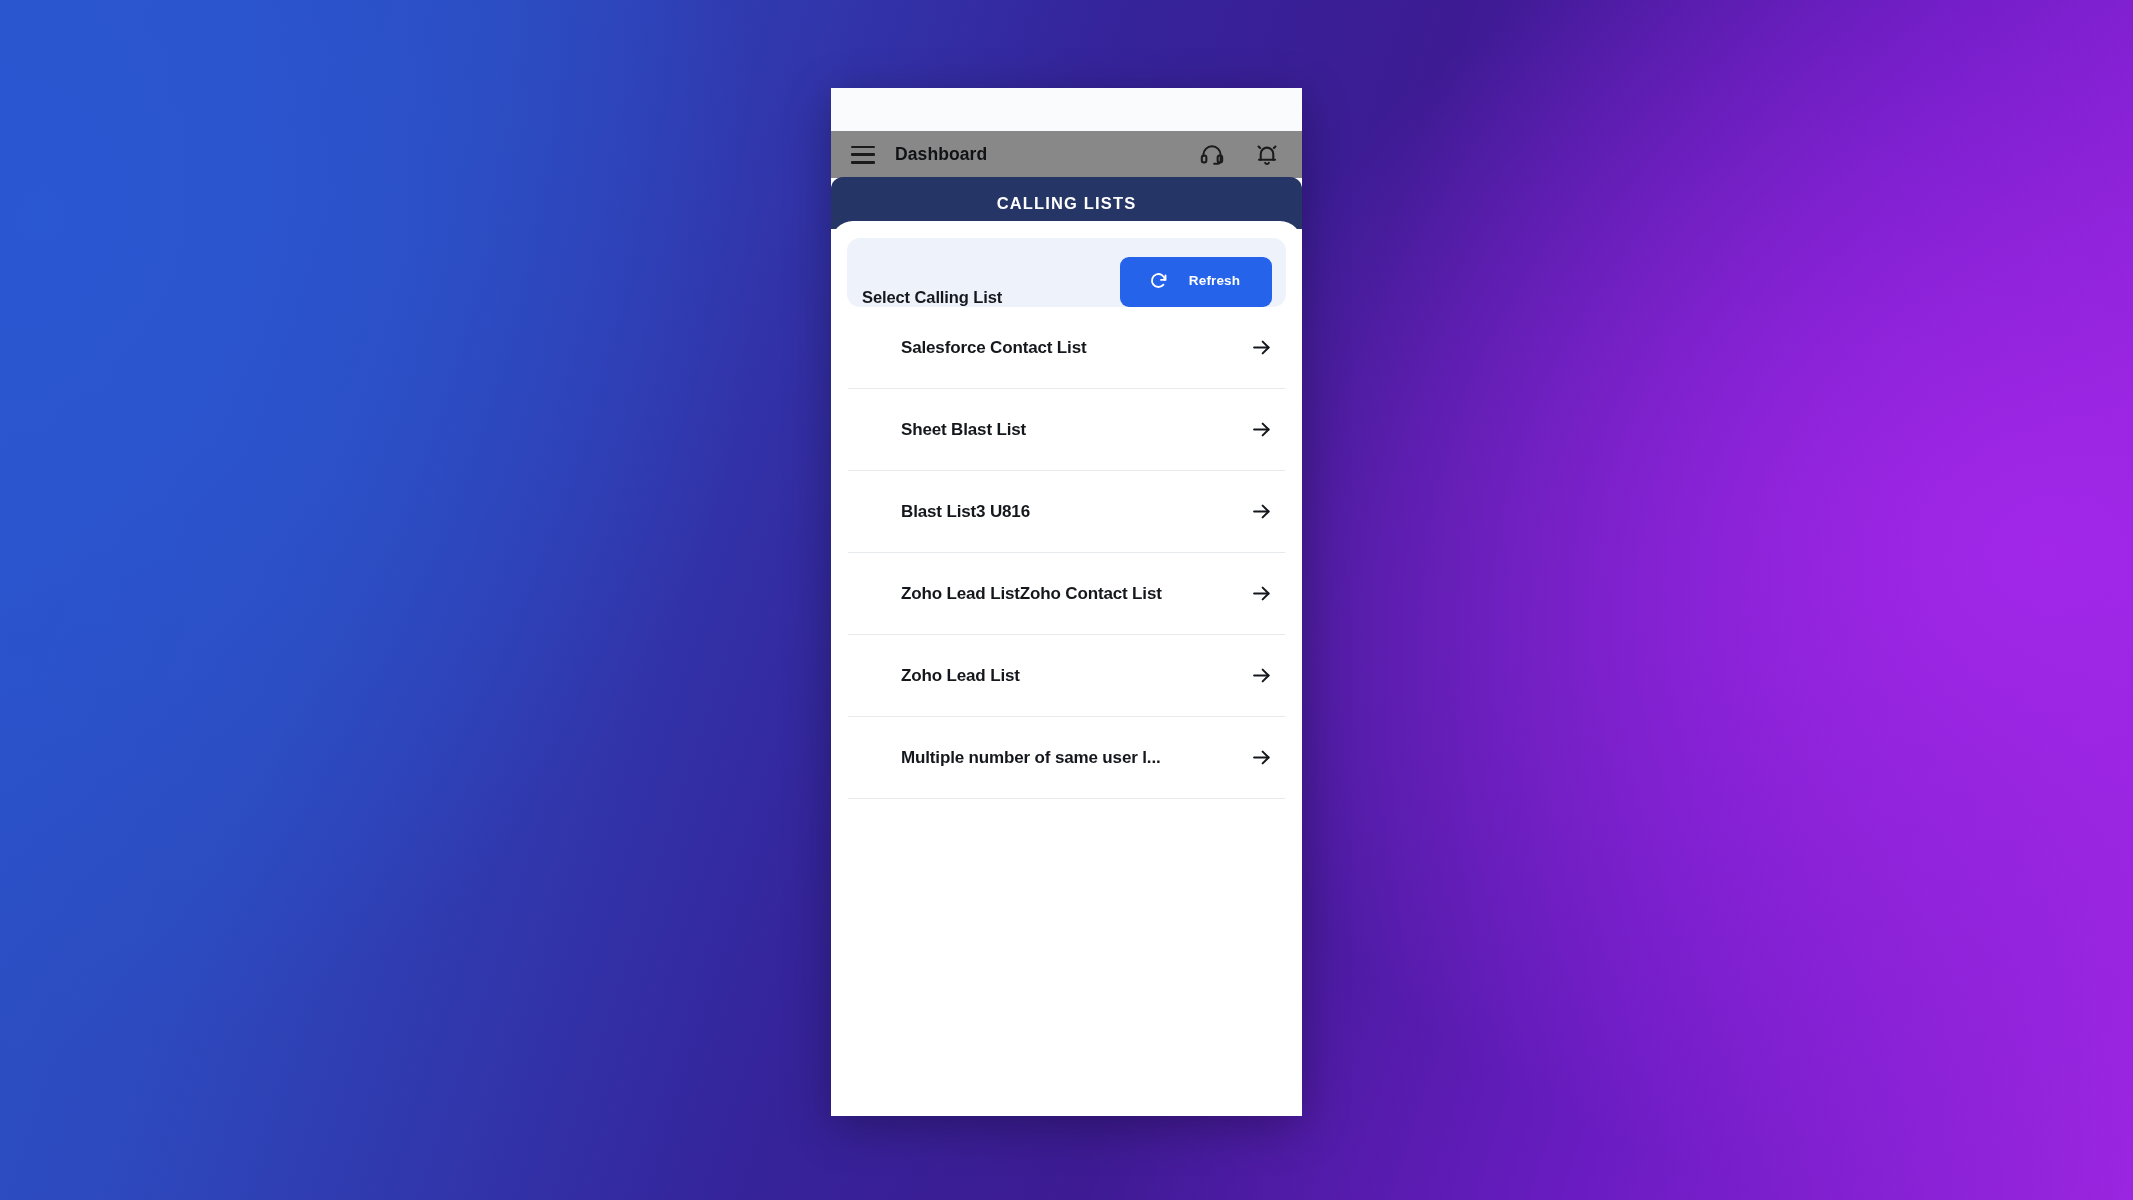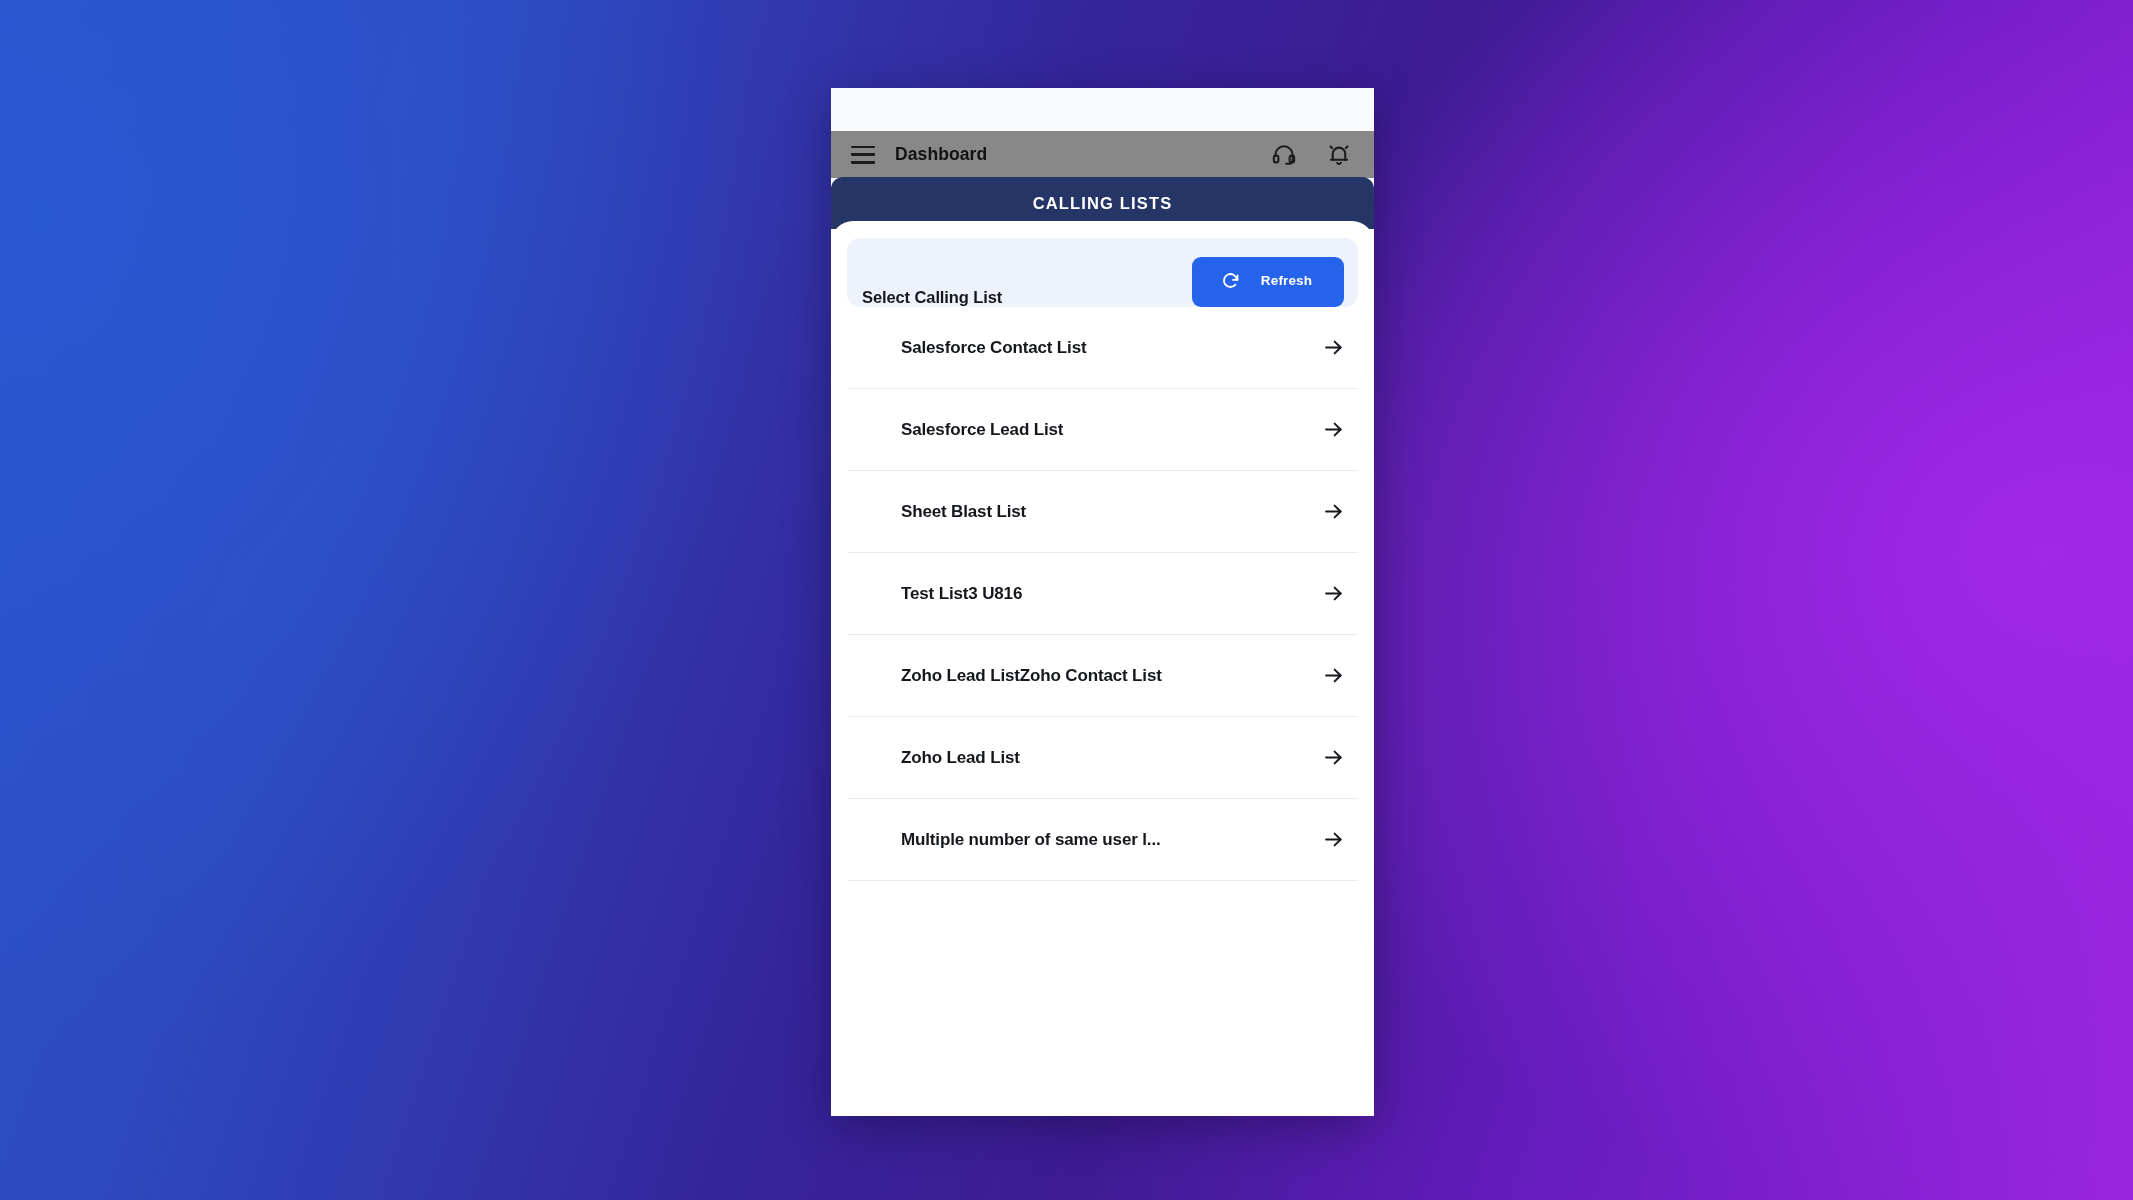--- a/index.html
+++ b/index.html
@@ -13,21 +13,21 @@
       radial-gradient(ellipse 1400px 1100px at 96% 46%, #a227e8 0%, rgba(162,39,232,0) 62%),
       radial-gradient(ellipse 1200px 1400px at 2% 18%, #2a57d2 0%, rgba(42,87,210,0) 60%),
       linear-gradient(108deg, #2a55cc 0%, #2d49bd 20%, #35249b 44%, #3d1b93 58%, #6a1cc2 78%, #9b25e0 100%);
     position:relative;
   }
 
   
   #phone {
     position:absolute;
     left:831px; top:88px;
-    width:543px; height:1028px;
+    width:471px; height:1028px;
     background:#ffffff;
     box-shadow:0 10px 44px rgba(0,0,0,0.30);
     overflow:hidden;
     display:flex; flex-direction:column;
   }
 
   
   #statusbar {
     height:43px;
     background:#f9fbfd;
@@ -225,39 +225,30 @@
         <div class="list-row">
           <div class="list-row-label">Salesforce Contact List</div>
           <span class="list-row-arrow">
             <svg viewBox="0 0 24 24" fill="none" stroke="#14171c" stroke-width="2.1" stroke-linecap="round" stroke-linejoin="round">
               <path d="M4.3 12h15"></path>
               <path d="M13.2 5.9 19.4 12l-6.2 6.1"></path>
             </svg>
           </span>
         </div>
         <div class="list-row">
-          <div class="list-row-label">Salesforce Lead List</div>
-          <span class="list-row-arrow">
-            <svg viewBox="0 0 24 24" fill="none" stroke="#14171c" stroke-width="2.1" stroke-linecap="round" stroke-linejoin="round">
-              <path d="M4.3 12h15"></path>
-              <path d="M13.2 5.9 19.4 12l-6.2 6.1"></path>
-            </svg>
-          </span>
-        </div>
-        <div class="list-row">
           <div class="list-row-label">Sheet Blast List</div>
           <span class="list-row-arrow">
             <svg viewBox="0 0 24 24" fill="none" stroke="#14171c" stroke-width="2.1" stroke-linecap="round" stroke-linejoin="round">
               <path d="M4.3 12h15"></path>
               <path d="M13.2 5.9 19.4 12l-6.2 6.1"></path>
             </svg>
           </span>
         </div>
         <div class="list-row">
-          <div class="list-row-label">Test List3 U816</div>
+          <div class="list-row-label">Blast List3 U816</div>
           <span class="list-row-arrow">
             <svg viewBox="0 0 24 24" fill="none" stroke="#14171c" stroke-width="2.1" stroke-linecap="round" stroke-linejoin="round">
               <path d="M4.3 12h15"></path>
               <path d="M13.2 5.9 19.4 12l-6.2 6.1"></path>
             </svg>
           </span>
         </div>
         <div class="list-row">
           <div class="list-row-label">Zoho Lead ListZoho Contact List</div>
           <span class="list-row-arrow">

